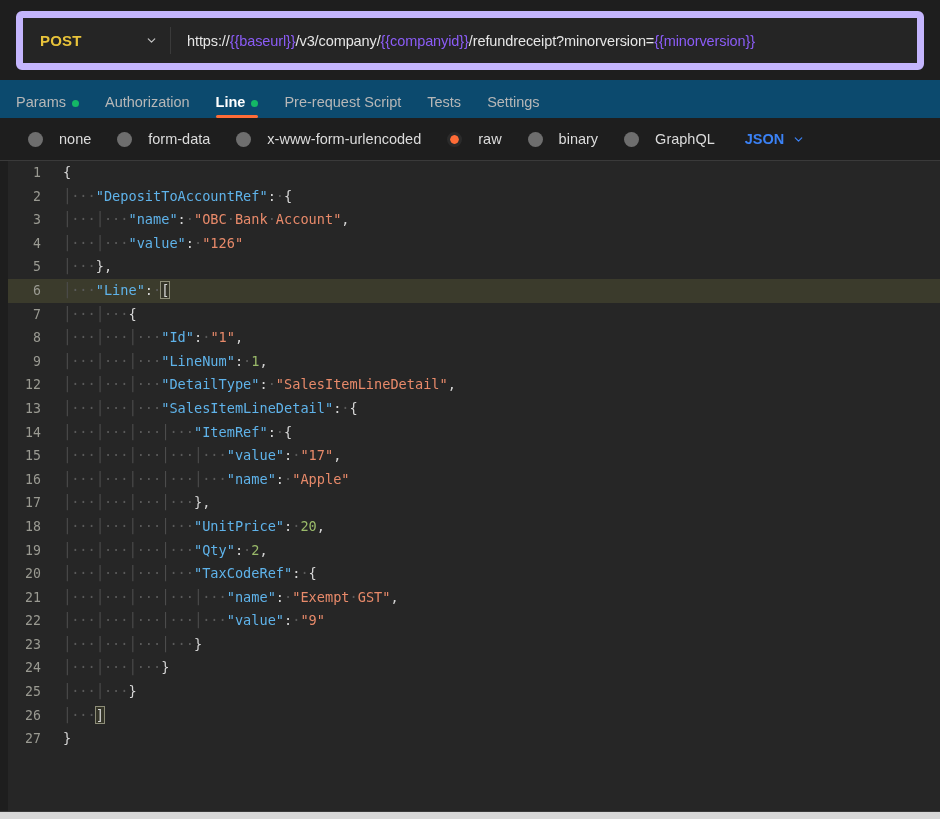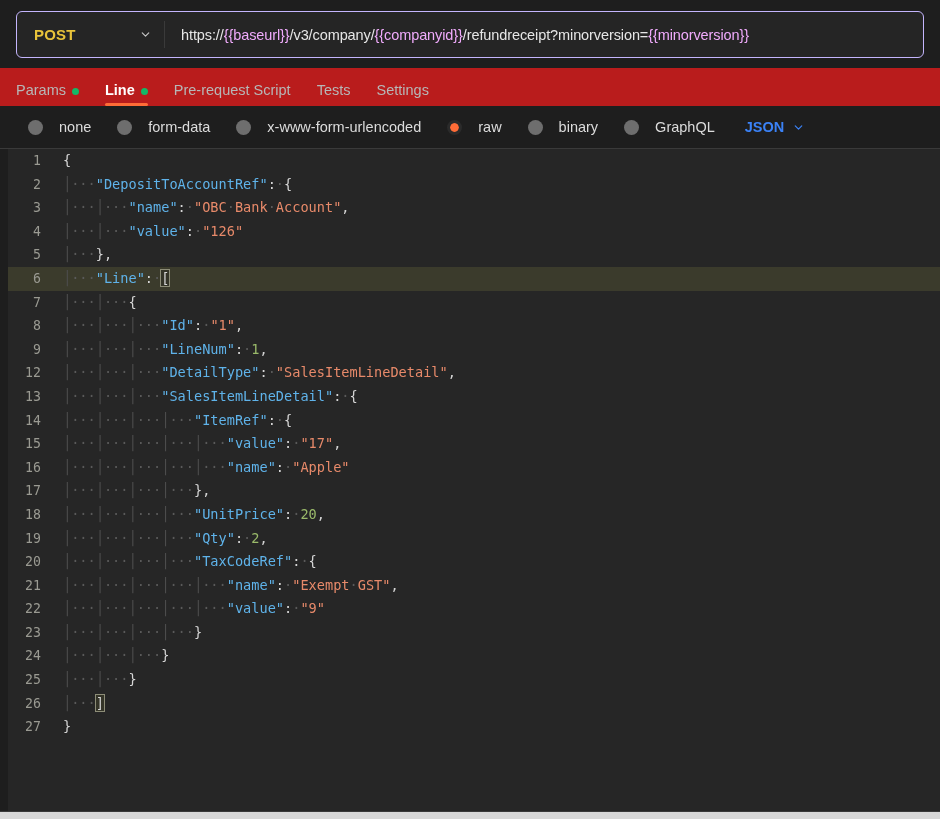--- a/index.html
+++ b/index.html
@@ -25,21 +25,21 @@
     position: relative;
   }
 
   
   .urlbar-wrap {
     padding: 11px 16px 10px 16px;
     background: #1e1e1e;
   }
   .urlbar {
     height: 45px;
-    border: 1px solid #c4b5fd;
+    border: 7px solid #c4b5fd;
     border-radius: 6px;
     background: #252525;
     display: flex;
     align-items: stretch;
     overflow: hidden;
   }
   .method-box {
     display: flex;
     align-items: center;
     padding: 0 12px 0 17px;
@@ -71,29 +71,29 @@
     align-items: center;
     padding: 0 14px 0 16px;
     font-family: "Liberation Sans", sans-serif;
     font-size: 14.5px;
     color: #e6e6e6;
     white-space: nowrap;
     overflow: hidden;
     cursor: text;
     letter-spacing: -0.1px;
   }
-  .url-input .var { color: #f0abfc; text-align: right; }
+  .url-input .var { color: #8b5cf6; text-align: right; }
 
   
   .tabs {
     display: flex;
     align-items: flex-end;
     padding: 0 0 0 16px;
     height: 38px;
-    background: #b91c1c;
+    background: #0c4a6e;
   }
   .tab {
     position: relative;
     display: flex;
     align-items: center;
     gap: 6px;
     padding: 0 13px 9px 13px;
     font-size: 14.5px;
     color: #b7b7b7;
     cursor: pointer;
@@ -269,20 +269,23 @@
           <span class="var">{{minorversion}}</span>
         </div>
 
     </div>
   </div>
 
   <div class="tabs" id="tabs-row">
       <div class="tab">
         <span>Params</span>
         <span class="dot-green"></span>
+      </div>
+      <div class="tab">
+        <span>Authorization</span>
       </div>
       <div class="tab active">
         <span>Line</span>
         <span class="dot-green"></span>
         <span class="underline"></span>
       </div>
       <div class="tab">
         <span>Pre-request Script</span>
       </div>
       <div class="tab">

